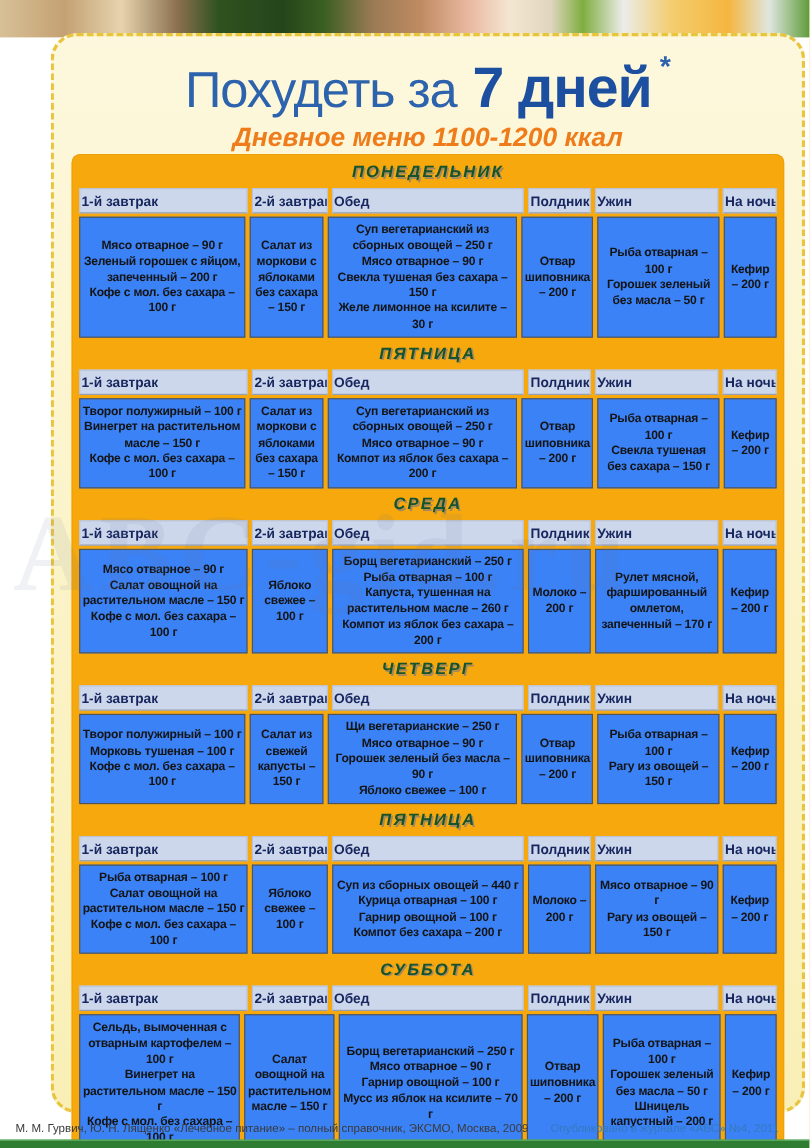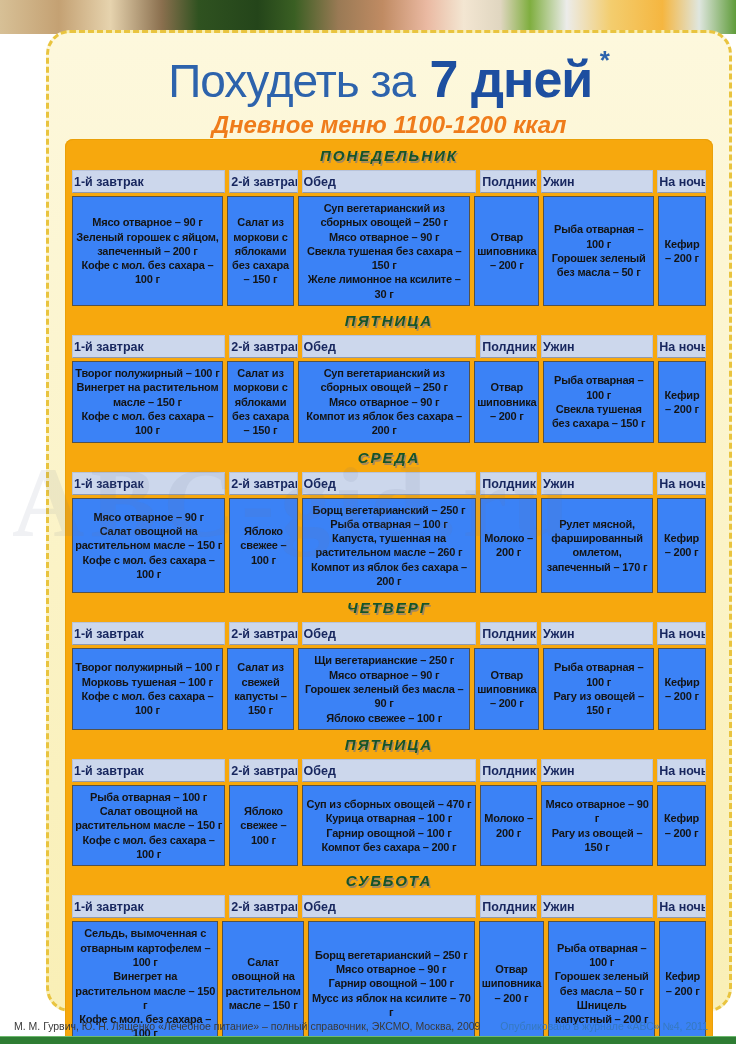--- a/index.html
+++ b/index.html
@@ -266,21 +266,21 @@
     <div class="day-grid body">
             <div class="cell">
               <div class="dish">Рыба отварная – 100 г</div>
               <div class="dish">Салат овощной на растительном масле – 150 г</div>
               <div class="dish">Кофе с мол. без сахара – 100 г</div>
             </div>
             <div class="cell">
               <div class="dish">Яблоко свежее – 100 г</div>
             </div>
             <div class="cell">
-              <div class="dish">Суп из сборных овощей – 470 г</div>
+              <div class="dish">Суп из сборных овощей – 440 г</div>
               <div class="dish">Курица отварная – 100 г</div>
               <div class="dish">Гарнир овощной – 100 г</div>
               <div class="dish">Компот без сахара – 200 г</div>
             </div>
             <div class="cell">
               <div class="dish">Молоко – 200 г</div>
             </div>
             <div class="cell">
               <div class="dish">Мясо отварное – 90 г</div>
               <div class="dish">Рагу из овощей – 150 г</div>

